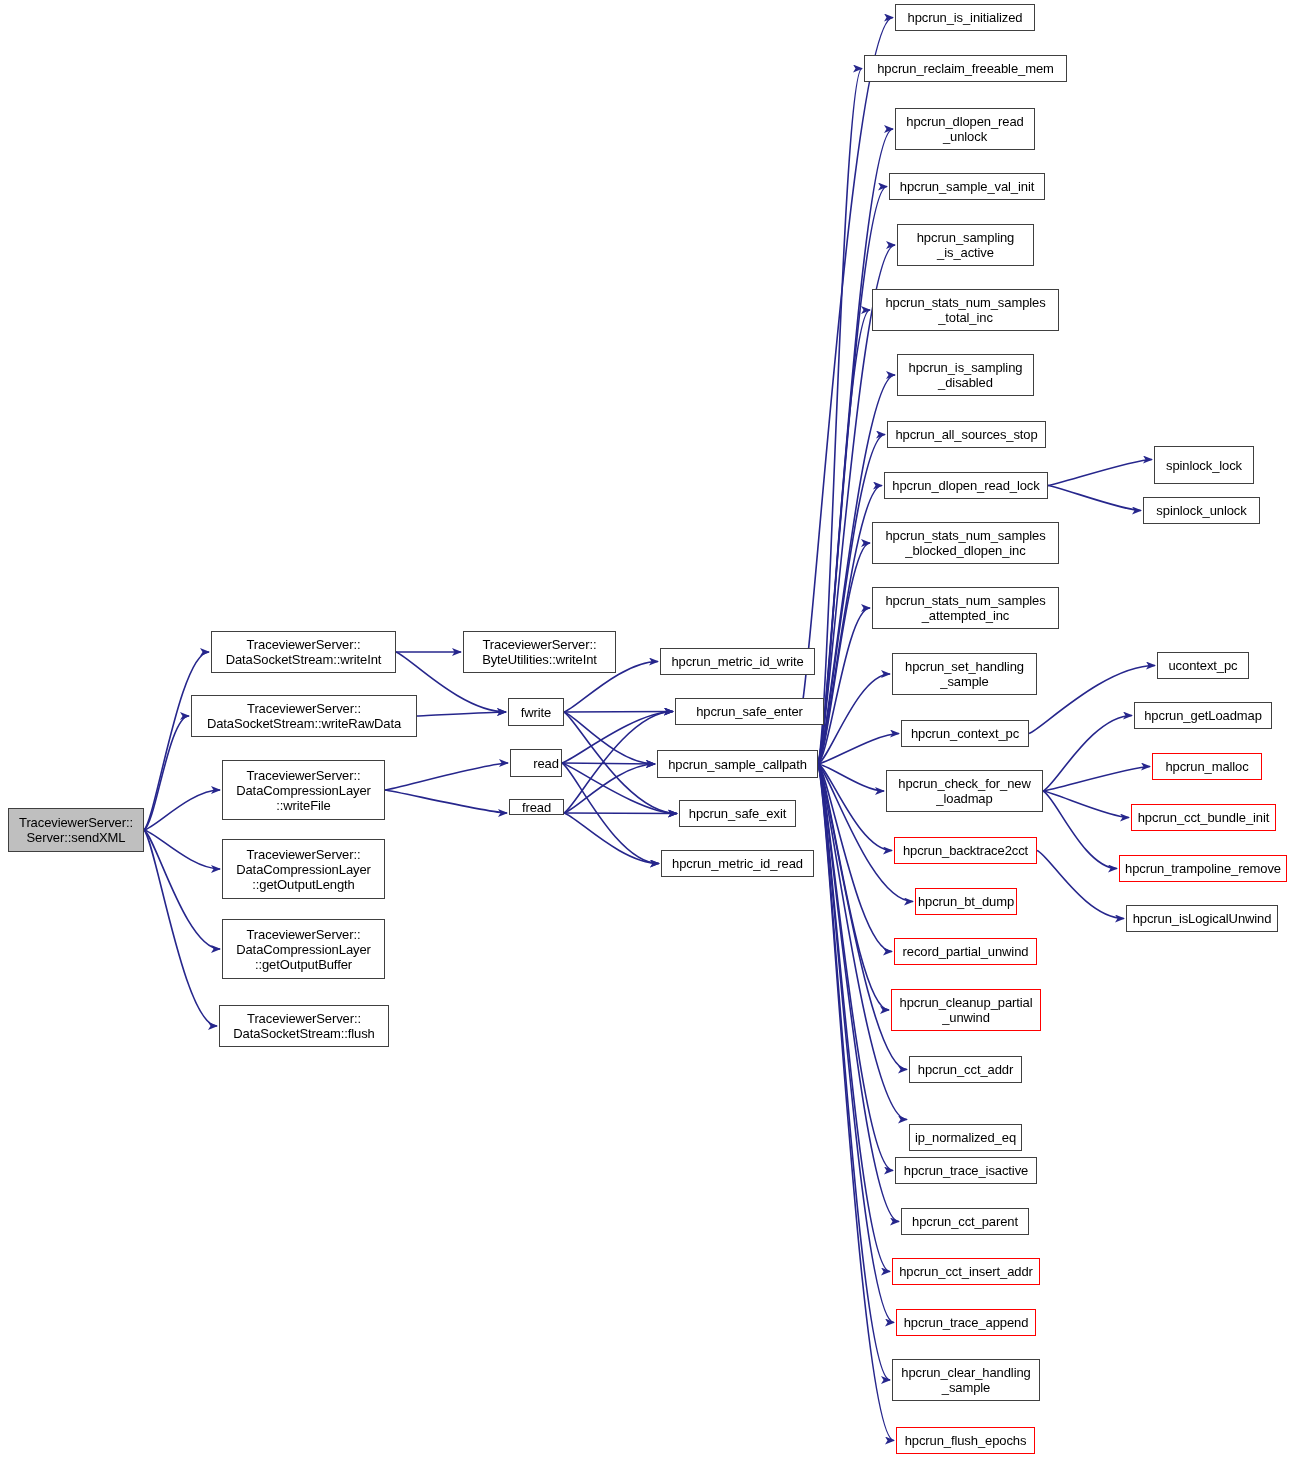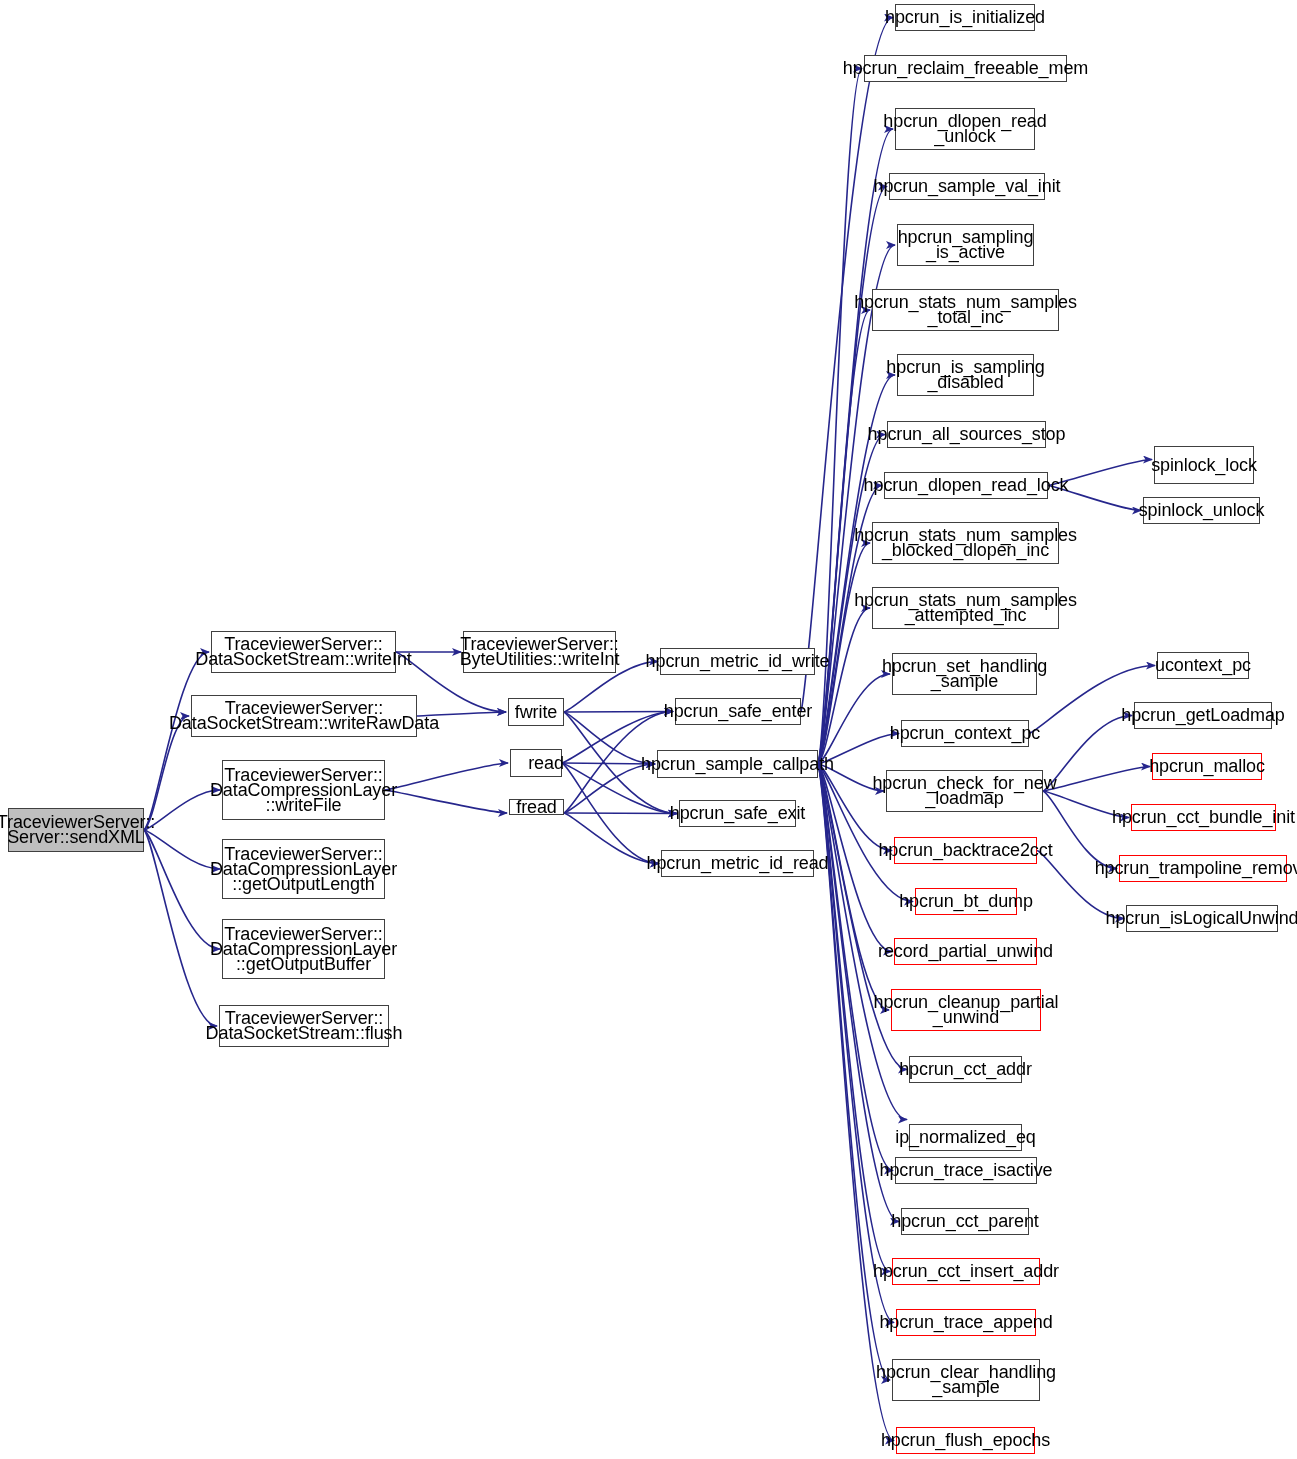--- a/index.html
+++ b/index.html
@@ -23,21 +23,21 @@
   .node {
     position: absolute;
     box-sizing: border-box;
     display: flex;
     align-items: center;
     justify-content: center;
     text-align: center;
     background: #ffffff;
     border: 1px solid #404040;
     color: #000000;
-    font-size: 18px;
+    font-size: 13px;
     line-height: 15px;
     letter-spacing: -0.1px;
     white-space: pre-line;
     padding: 0 4px;
   }
   .node.red {
     border-color: #ff0000;
   }
   .node.root {
     background: #bfbfbf;
@@ -131,21 +131,21 @@
 ::getOutputLength</div>
       <div class="node" style="left: 222px; top: 919px; width: 163px; height: 60px;">TraceviewerServer::
 DataCompressionLayer
 ::getOutputBuffer</div>
       <div class="node" style="left: 219px; top: 1005px; width: 170px; height: 42px;">TraceviewerServer::
 DataSocketStream::flush</div>
       <div class="node" style="left: 508px; top: 698px; width: 56px; height: 28px;">fwrite</div>
       <div class="node" style="left: 510px; top: 749px; width: 52px; height: 28px; padding-left: 24px;">read</div>
       <div class="node" style="left: 509px; top: 799px; width: 55px; height: 16px;">fread</div>
       <div class="node" style="left: 660px; top: 648px; width: 155px; height: 27px;">hpcrun_metric_id_write</div>
-      <div class="node" style="left: 675px; top: 698px; width: 126px; height: 27px;">hpcrun_safe_enter</div>
+      <div class="node" style="left: 675px; top: 698px; width: 149px; height: 27px;">hpcrun_safe_enter</div>
       <div class="node" style="left: 657px; top: 750px; width: 161px; height: 28px;">hpcrun_sample_callpath</div>
       <div class="node" style="left: 679px; top: 800px; width: 117px; height: 27px;">hpcrun_safe_exit</div>
       <div class="node" style="left: 661px; top: 850px; width: 153px; height: 27px;">hpcrun_metric_id_read</div>
       <div class="node" style="left: 895px; top: 4px; width: 140px; height: 27px;">hpcrun_is_initialized</div>
       <div class="node" style="left: 864px; top: 55px; width: 203px; height: 27px;">hpcrun_reclaim_freeable_mem</div>
       <div class="node" style="left: 895px; top: 108px; width: 140px; height: 42px;">hpcrun_dlopen_read
 _unlock</div>
       <div class="node" style="left: 889px; top: 173px; width: 156px; height: 27px;">hpcrun_sample_val_init</div>
       <div class="node" style="left: 897px; top: 224px; width: 137px; height: 42px;">hpcrun_sampling
 _is_active</div>

